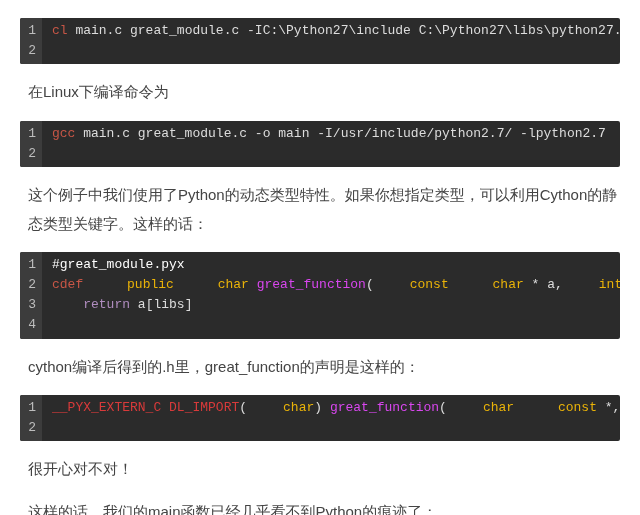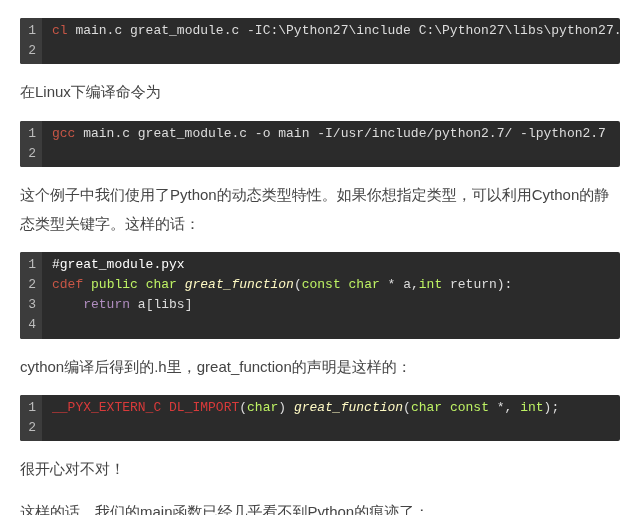--- a/index.html
+++ b/index.html
@@ -6,21 +6,21 @@
     margin: 0;
     padding: 12px 20px 16px 20px;
     font-family: "Microsoft YaHei", "PingFang SC", Arial, sans-serif;
     font-size: 15px;
     color: #333;
     background: #fff;
     width: 600px;
   }
   .prose {
     line-height: 1.9;
-    margin: 14px 0 14px 0;
+    margin: 14px 0 14px 8px;
     color: #444;
   }
   .codeblock {
     background: #2b2b2b;
     border-radius: 2px;
     font-family: Consolas, "Courier New", monospace;
     font-size: 13px;
     line-height: 1.55;
     display: flex;
     overflow: hidden;
@@ -35,23 +35,23 @@
     min-width: 12px;
   }
   .gutter div { }
   .code {
     padding: 3px 8px 3px 10px;
     color: #d6d6d6;
     white-space: pre;
     flex: 1;
   }
   .red    { color: #c75646; }
-  .orange { color: #fef9c3; font-style: italic; }
+  .orange { color: #d946ef; }
   .green  { color: #ffffff; }
-  .blue   { color: #bef264; }
+  .blue   { color: #eab308; margin-left: 36px; }
   .purple { color: #b08dbf; text-align: center; }
   .white  { color: #ddd; }
   .redbright { color: #d83a3a; }
 </style>
 </head>
 <body>
 
 <div class="codeblock">
   <div class="gutter">
     <div>1</div>

